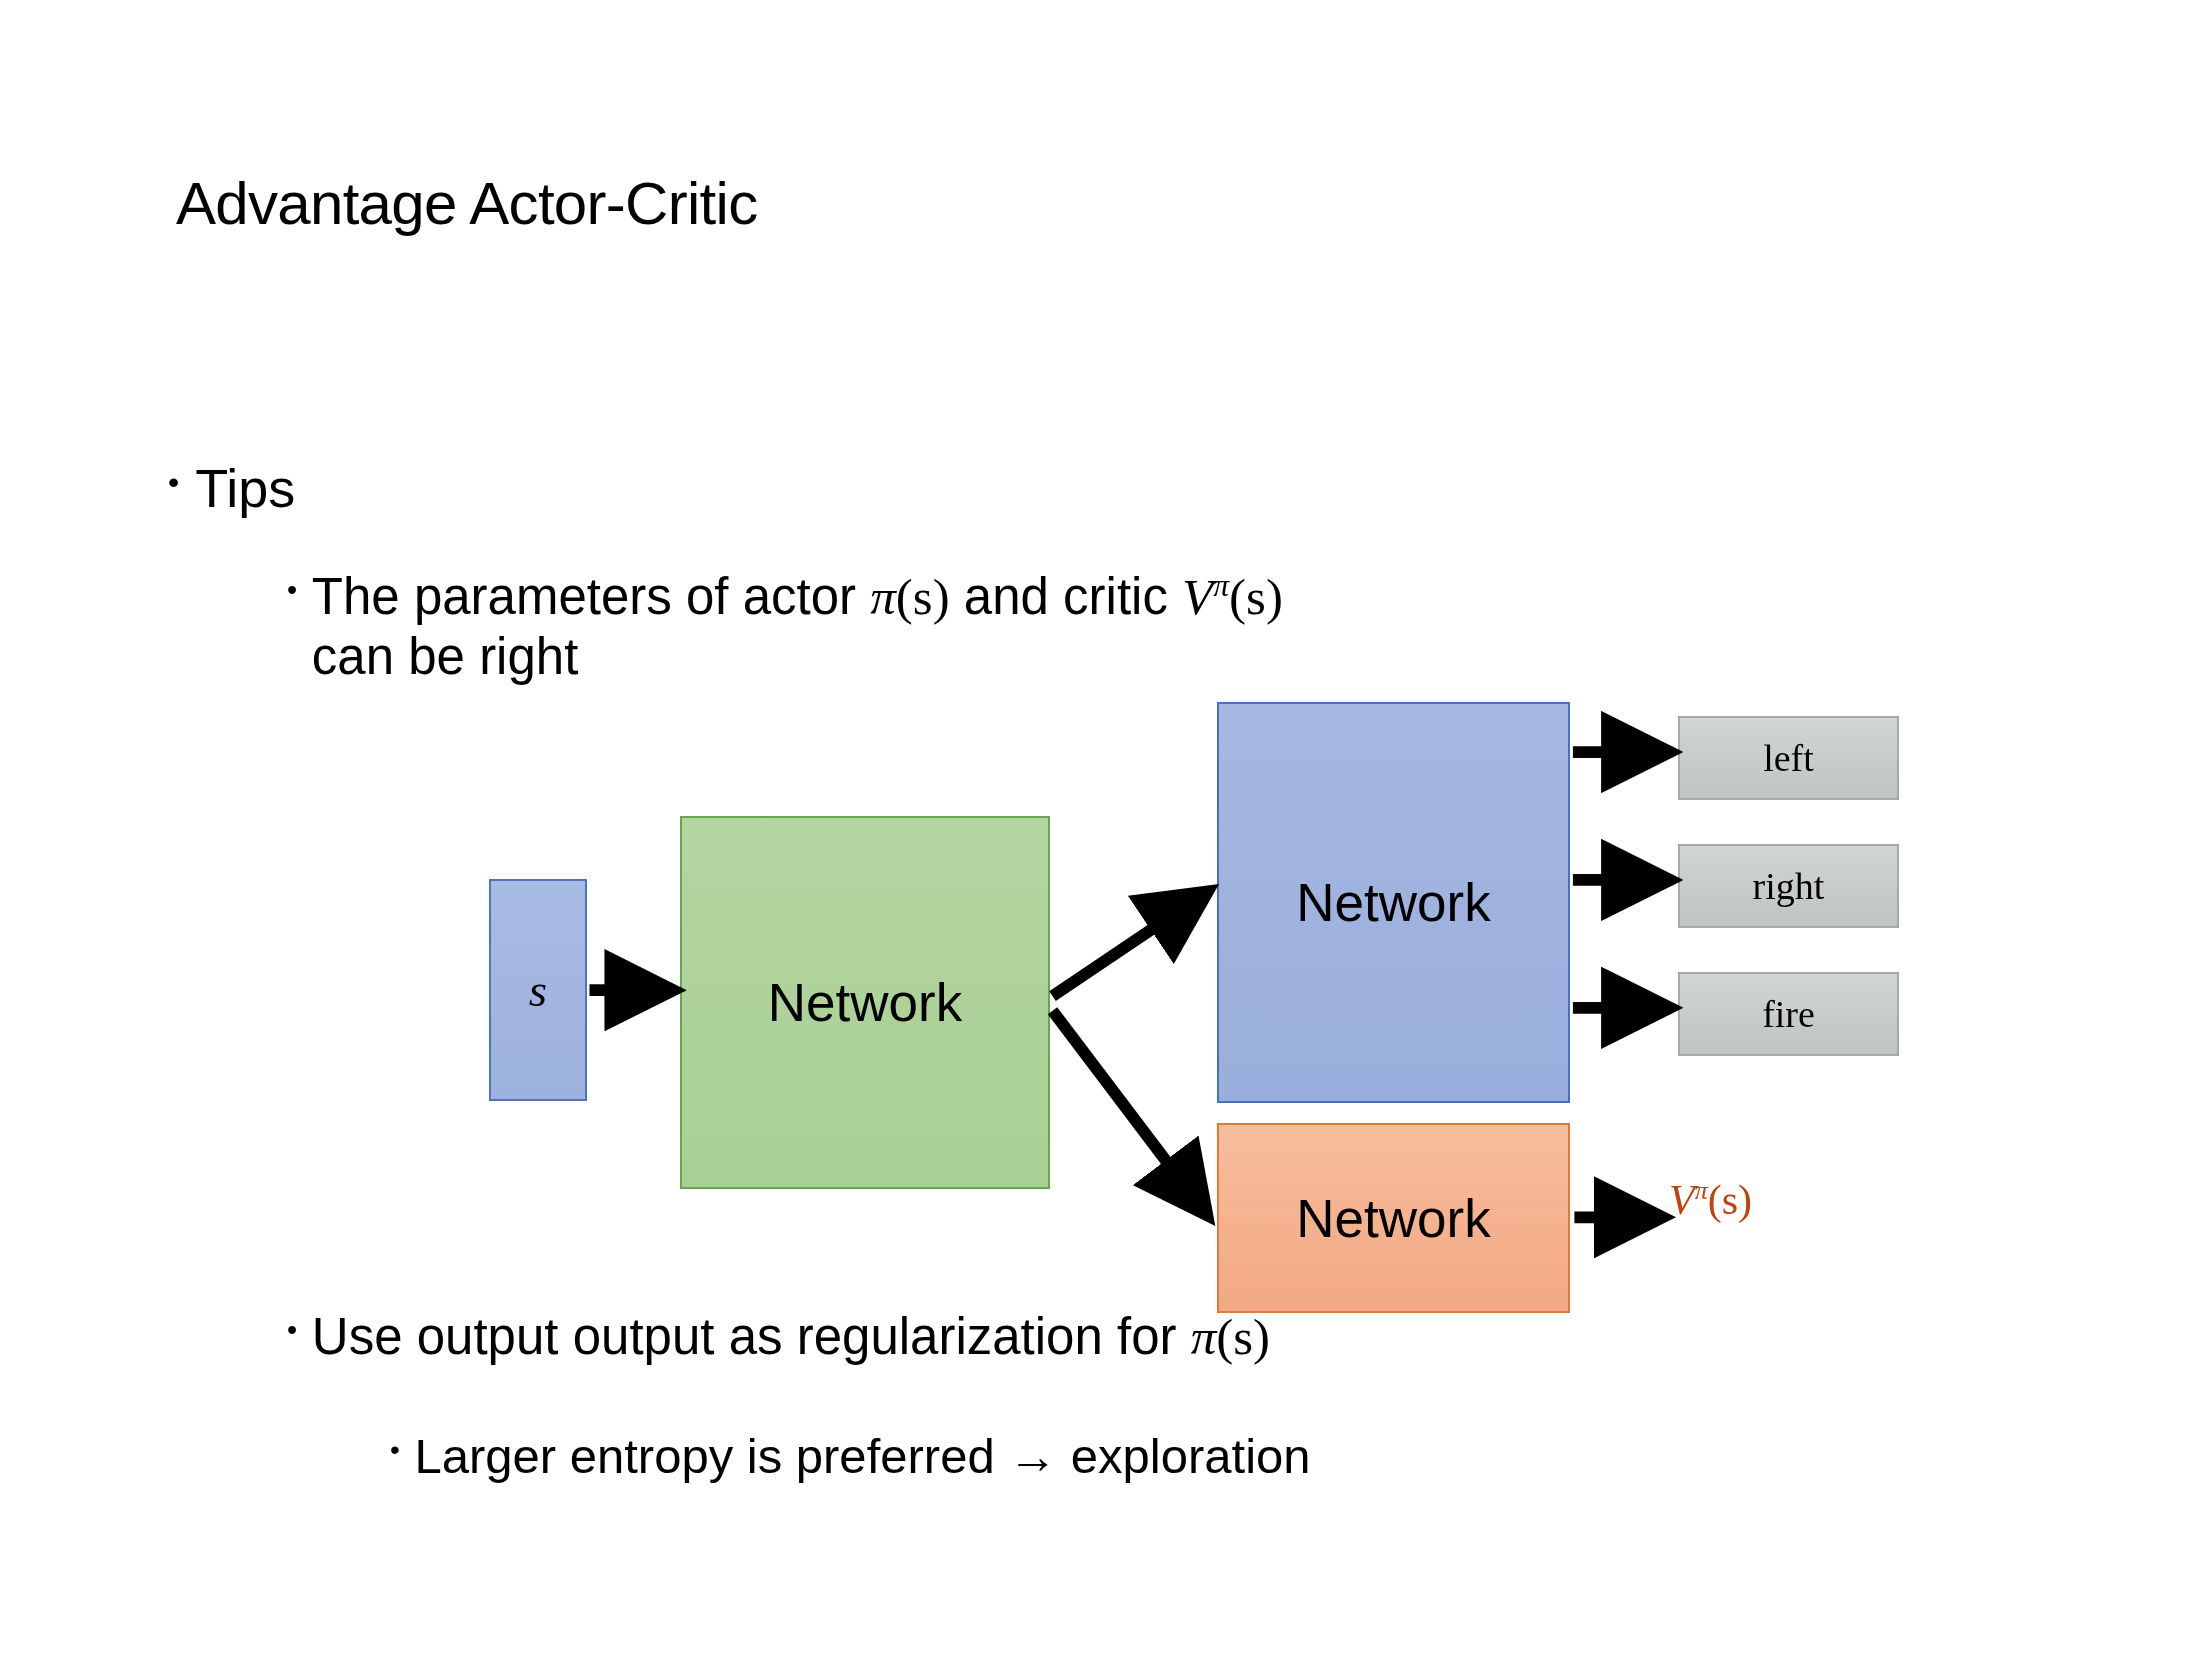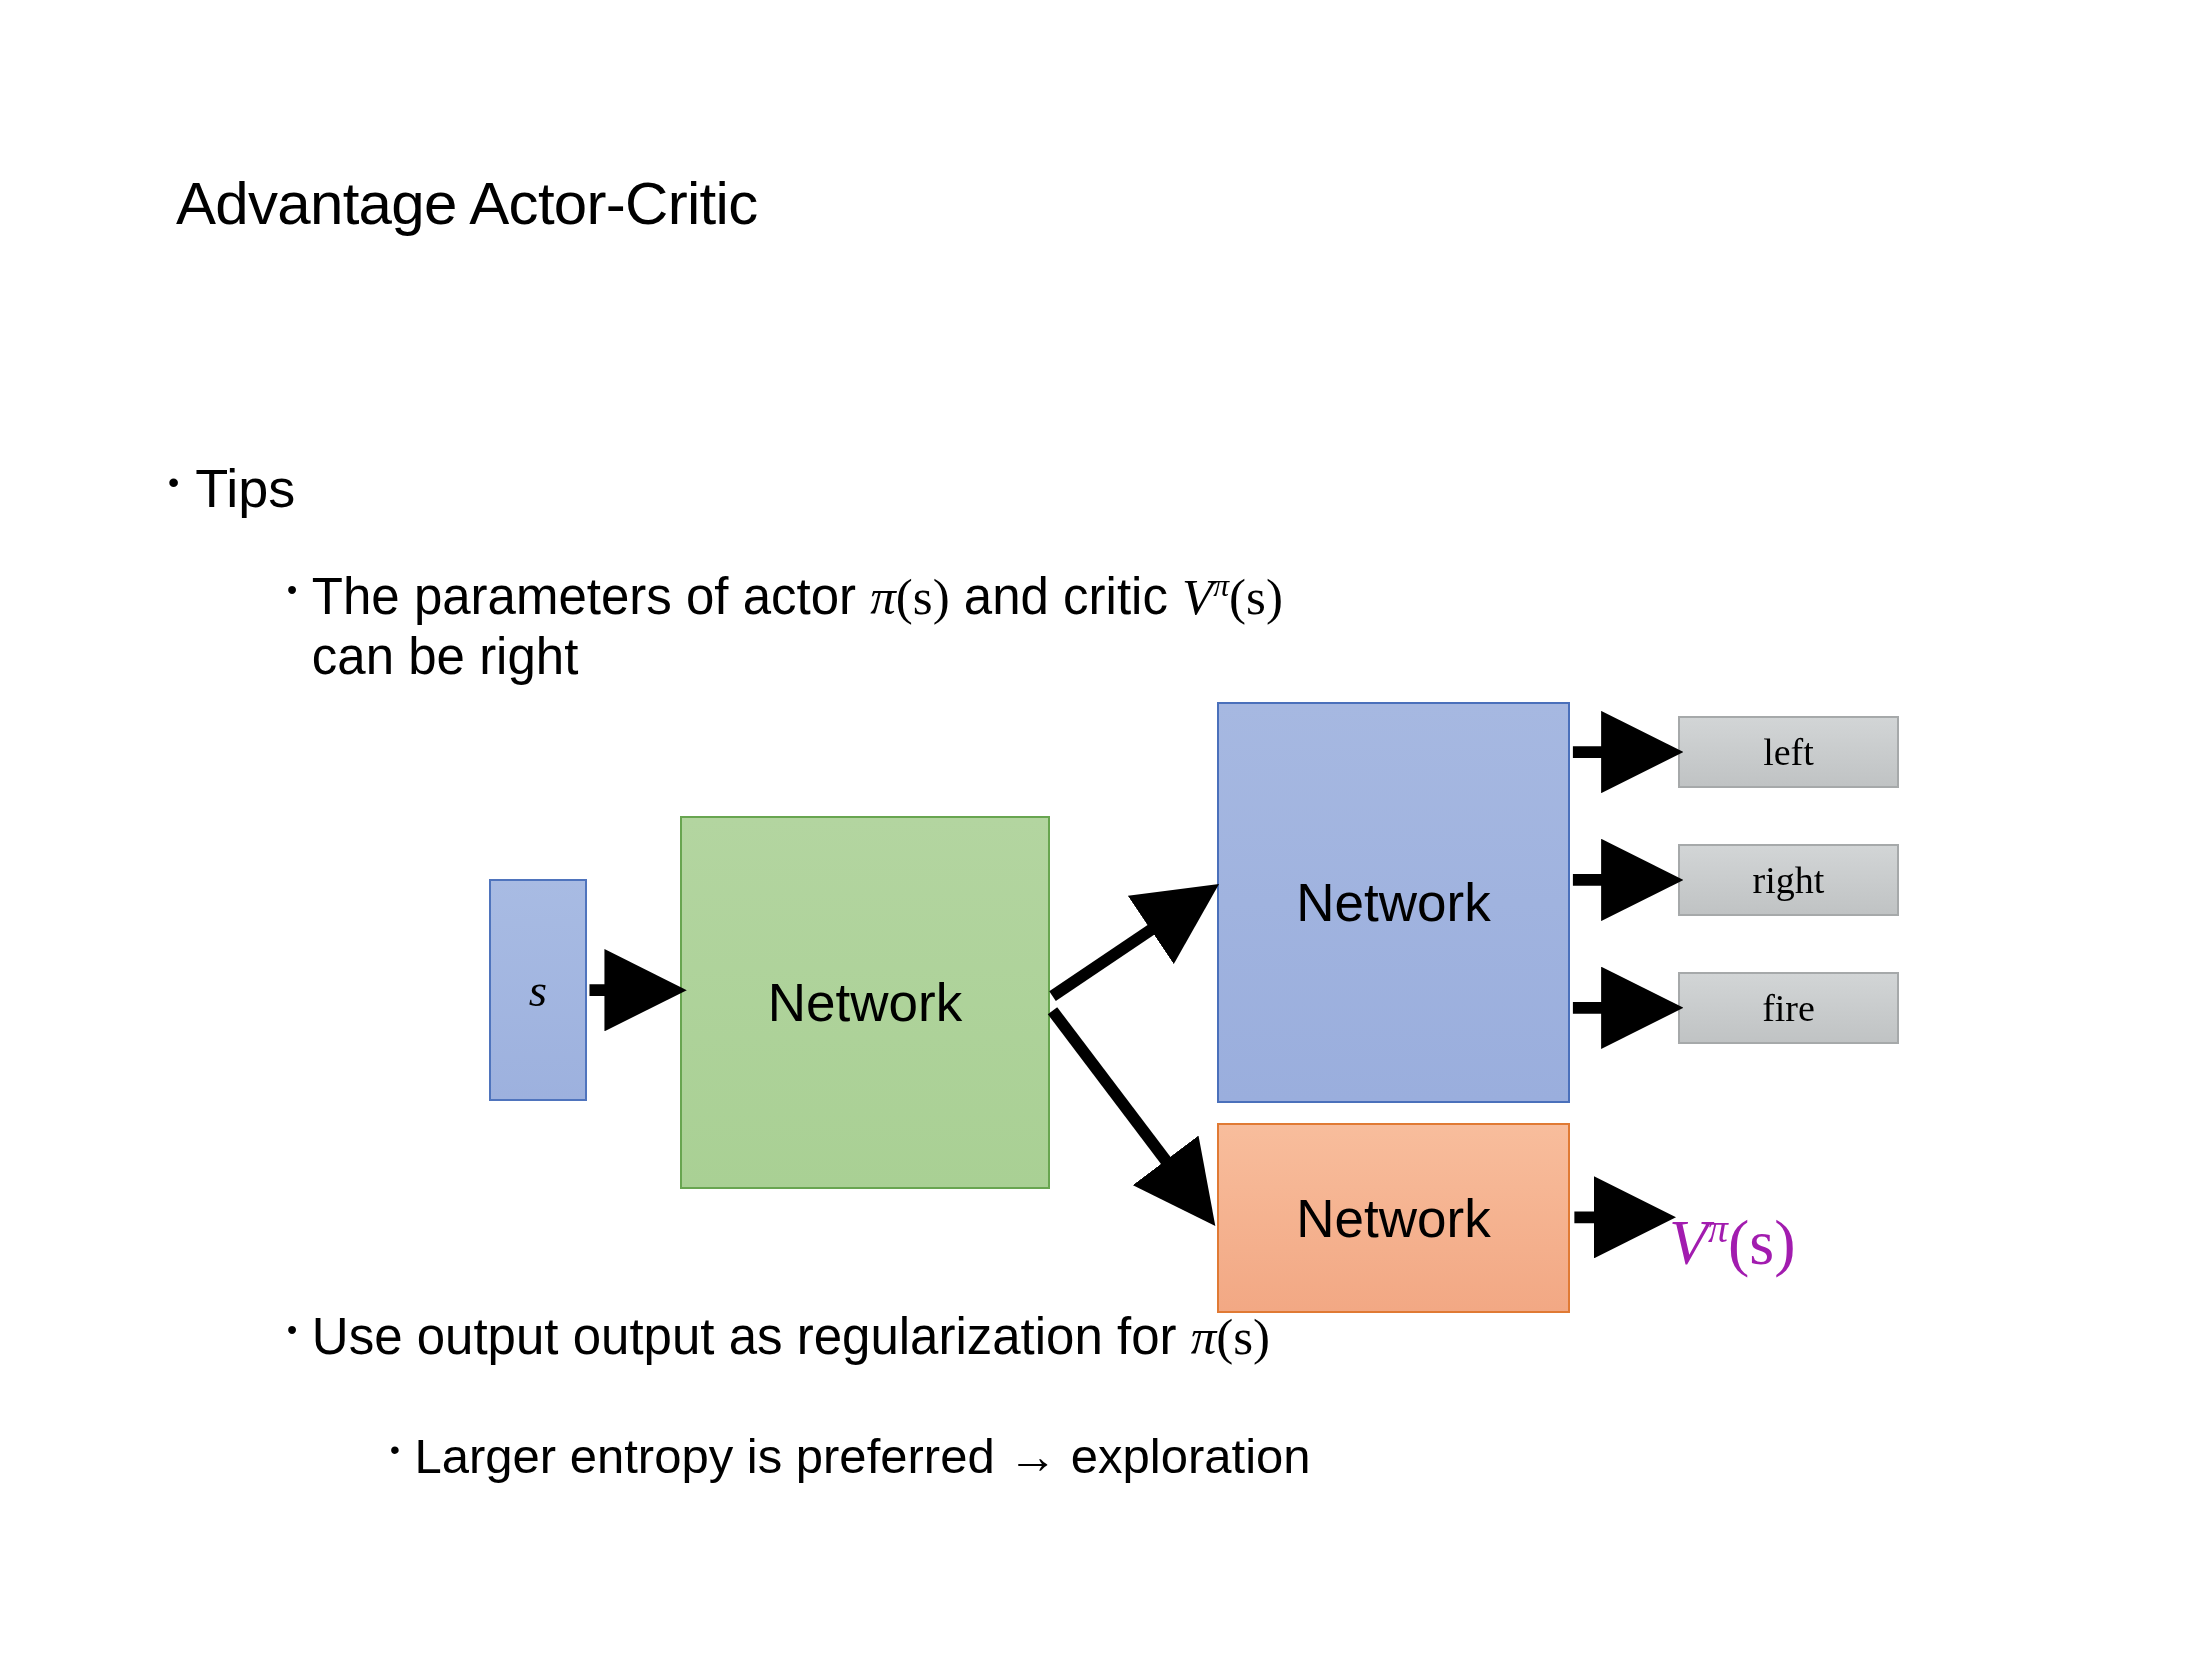--- a/index.html
+++ b/index.html
@@ -151,38 +151,37 @@
     top: 1123px;
     width: 353px;
     height: 190px;
     background: linear-gradient(to bottom, #f8bd9c, #f2a884);
     border: 2.9px solid #e07a34;
     font-size: 53px;
   }
 
   .node-gray {
     width: 221px;
-    height: 72px;
+    height: 84px;
     background: linear-gradient(to bottom, #d2d5d6, #c0c3c4);
     border: 2.2px solid #a6a9aa;
     font-family: "Liberation Serif", serif;
     font-size: 38px;
   }
   .gray-left  { left: 1678px; top: 716px;  }
   .gray-right { left: 1678px; top: 844px; }
   .gray-fire  { left: 1678px; top: 972px; }
 
   .vpi-out {
     position: absolute;
     left: 1669px;
     top: 1176px;
-    font-size: 64px;
-    white-space: nowrap;
-    color: #a21caf;
-    margin-top: 29px;
+    font-size: 42px;
+    white-space: nowrap;
+    color: #c2410c;
   }
 </style>
 </head>
 <body>
 
 <div class="slide-title">Advantage Actor-Critic</div>
 
 <div class="bullet b-tips">
   <span class="dot">•</span>
   <span class="btext">Tips</span>

